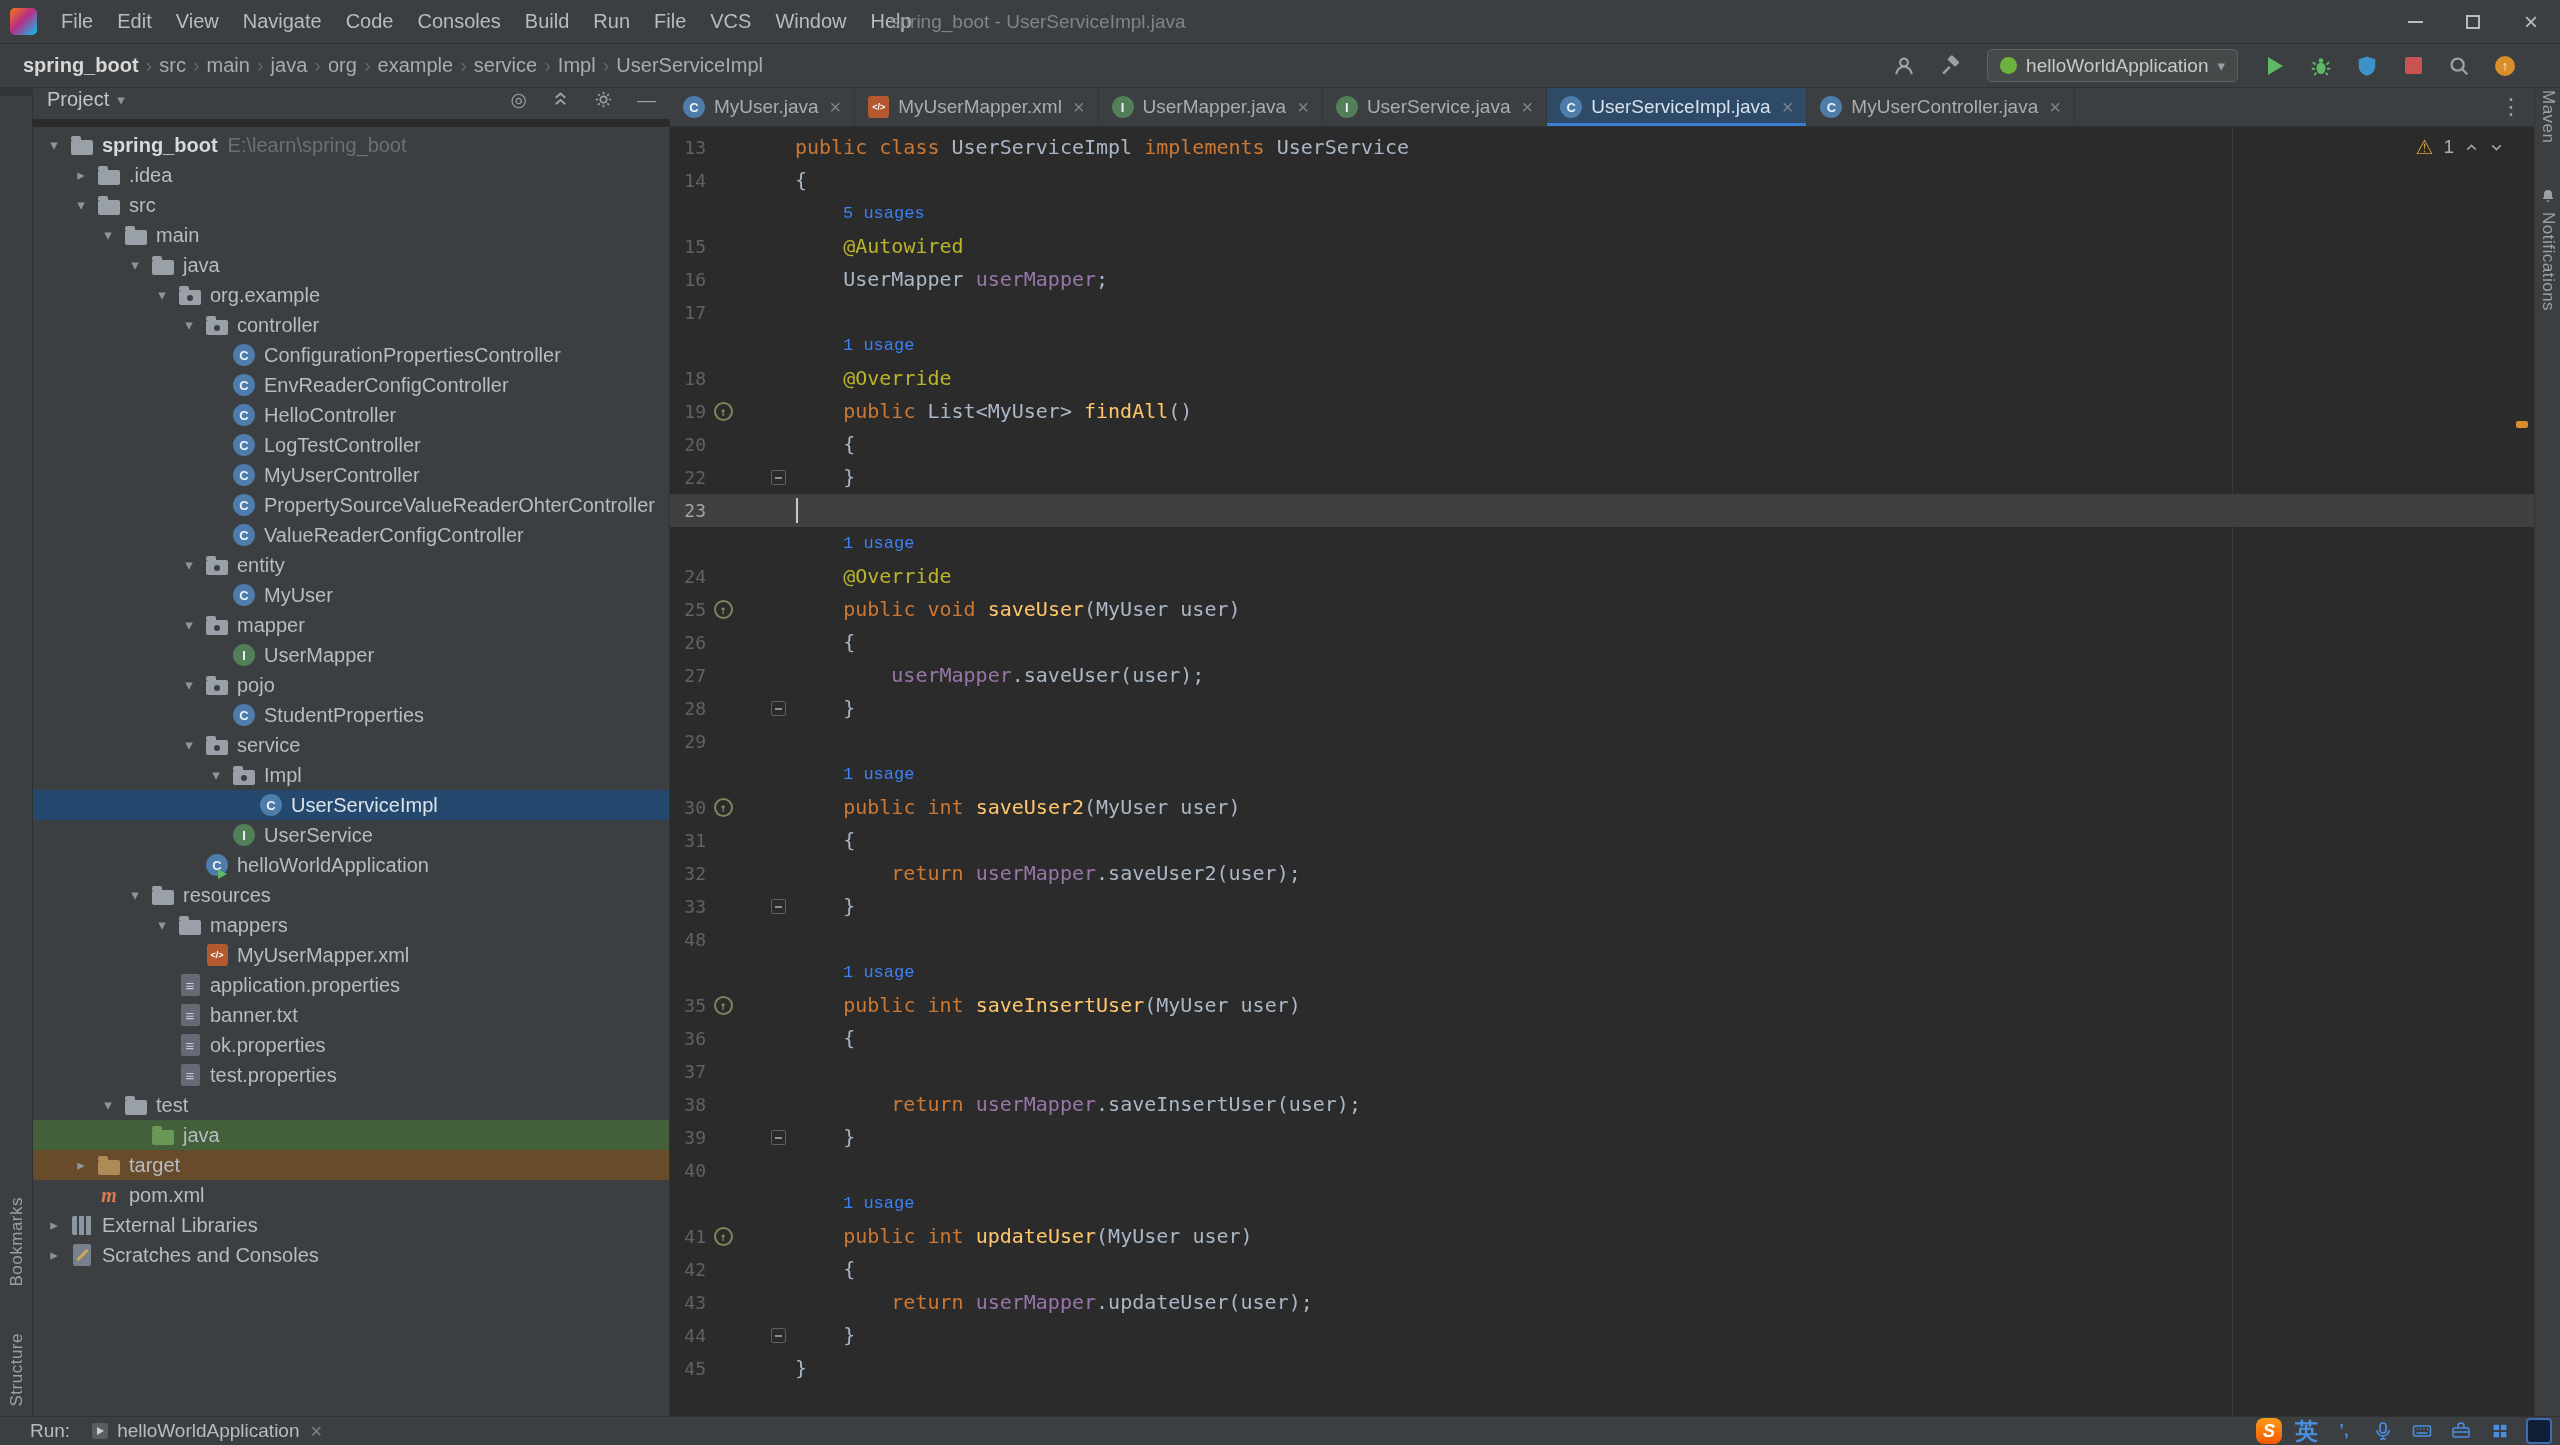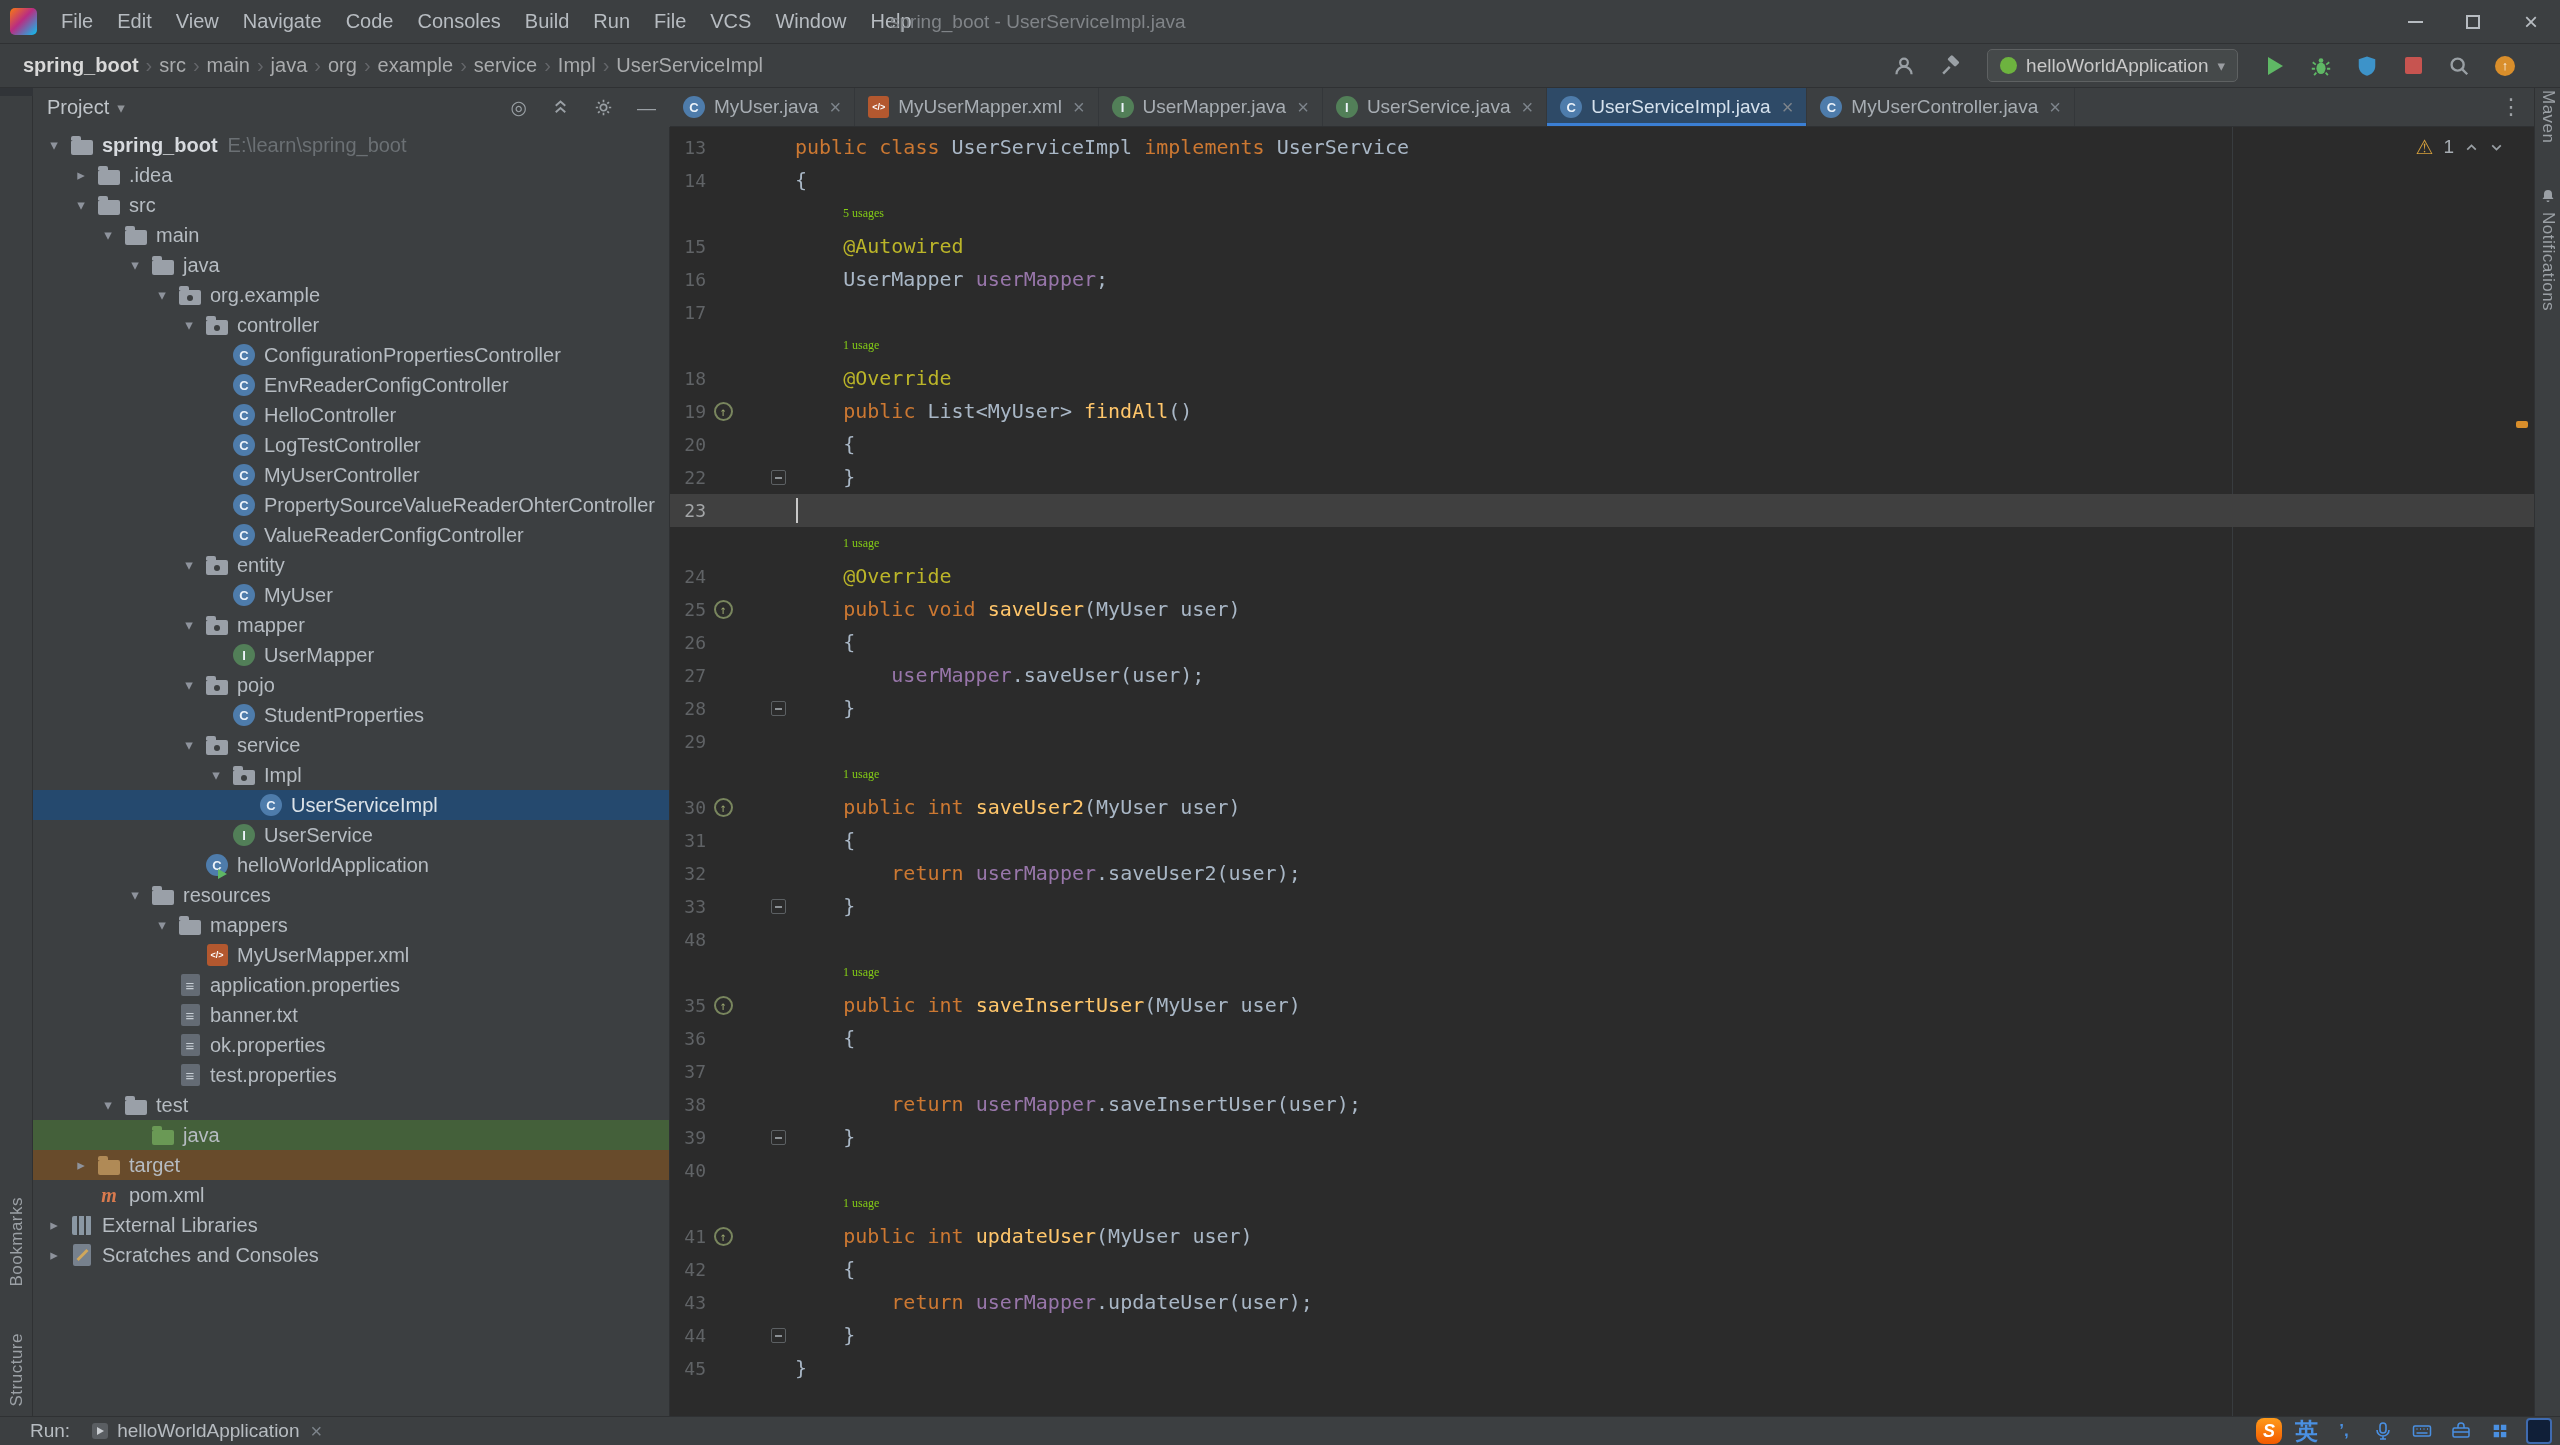--- a/index.html
+++ b/index.html
@@ -33,21 +33,21 @@
 .combo{height:33px;background:#45494a;border:1px solid #5e6162;border-radius:5px;
   display:flex;align-items:center;padding:0 12px;gap:9px;font-size:19px;color:#c9c9c9;margin:0 6px}
 .combo-ic{width:17px;height:17px;border-radius:50%;background:#6db33f;flex:none}
 .combo-caret{color:#9a9da1;font-size:15px}
 .play-tri{width:0;height:0;border-left:15px solid #5fb865;border-top:9px solid transparent;border-bottom:9px solid transparent}
 .stop-sq{width:17px;height:17px;background:#c75450;border-radius:2px}
 .upd{width:20px;height:20px;border-radius:50%;background:#d98e2b;color:#fff;font-size:13px;
   display:flex;align-items:center;justify-content:center;font-weight:bold}
 
 
-.ph{position:absolute;left:33px;top:88px;width:637px;height:39px;background:#3c3f41;
+.ph{position:absolute;left:33px;top:80px;width:637px;height:39px;background:#3c3f41;
   display:flex;align-items:center;padding:0 14px;z-index:20}
 .ph-title{font-size:20px;color:#bfc4c9}
 .ph-caret{color:#8f9398;font-size:15px;margin-left:8px}
 .ph-icons{margin-left:auto;display:flex;align-items:center;gap:24px;color:#9aa0a5;font-size:19px}
 .tabsbar{position:absolute;left:670px;top:88px;right:26px;height:39px;background:#3c3f41;
   border-bottom:1px solid #2f3133;display:flex;align-items:stretch;z-index:20}
 .tab{display:flex;align-items:center;padding:0 13px;gap:9px;font-size:19px;color:#a7adb3;
   border-right:1px solid #34373a;position:relative}
 .tab.active{background:#2e4a67;color:#d5e1ed}
 .tab.active::after{content:"";position:absolute;left:0;right:0;bottom:0;height:3px;background:#3b7fd4}
@@ -110,21 +110,21 @@
 .lnum{width:36px;text-align:right;color:#606366;font-size:18px;flex:none}
 .crow.cur .lnum{color:#a4a6a8}
 .mark{width:34px;display:flex;align-items:center;justify-content:center;flex:none}
 .ov{width:19px;height:19px;border:2px solid #79865e;border-radius:50%;color:#9aa66f;font-size:12px;
   display:flex;align-items:center;justify-content:center;line-height:1}
 .fold{margin-left:auto;margin-right:9px;display:flex;align-items:center}
 .fbox{width:15px;height:15px;border:1px solid #5c6063;border-radius:2px;position:relative}
 .fbox::after{content:"";position:absolute;left:3px;top:6px;right:3px;height:2px;background:#8b9094}
 .codetext{white-space:pre}
 .s-k{color:#cc7832}.s-a{color:#bbb529}.s-d{color:#a9b7c6}.s-f{color:#9876aa}.s-m{color:#ffc66b}
-.inlay{color:#84cc16;font-size:12px;font-family:Liberation Serif, serif}
+.inlay{color:#3b82f6;font-size:17px;font-family:Liberation Mono, monospace}
 .caret{position:absolute;left:126px;top:4px;width:2px;height:25px;background:#c8c8c8}
 .inspect{position:absolute;top:8px;right:30px;display:flex;gap:10px;align-items:center;font-size:19px;color:#a7adb3;z-index:5}
 .warn{color:#d6a03c;font-size:20px}
 .stripe-mark{position:absolute;right:6px;top:294px;width:12px;height:7px;background:#d98e2b;border-radius:2px;z-index:5}
 
 
 .bottombar{position:absolute;left:0;bottom:0;width:2560px;height:29px;background:#3c3f41;
   border-top:1px solid #2f3133;display:flex;align-items:center;padding:0 8px 0 30px;font-size:19px;z-index:30}
 .runlbl{color:#b7bcc1}
 .runtab{display:flex;align-items:center;gap:9px;margin-left:22px;color:#b7bcc1}

